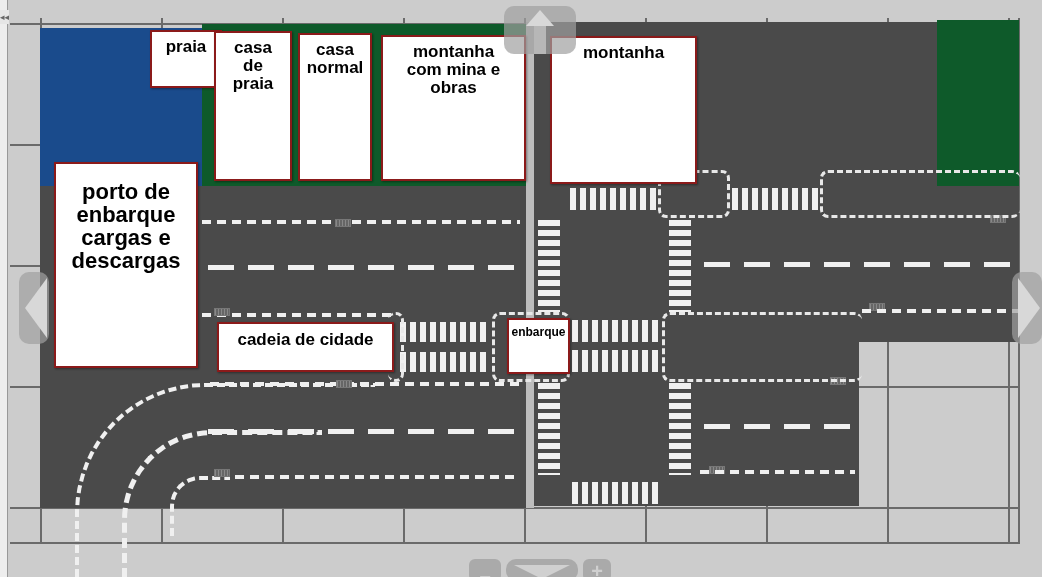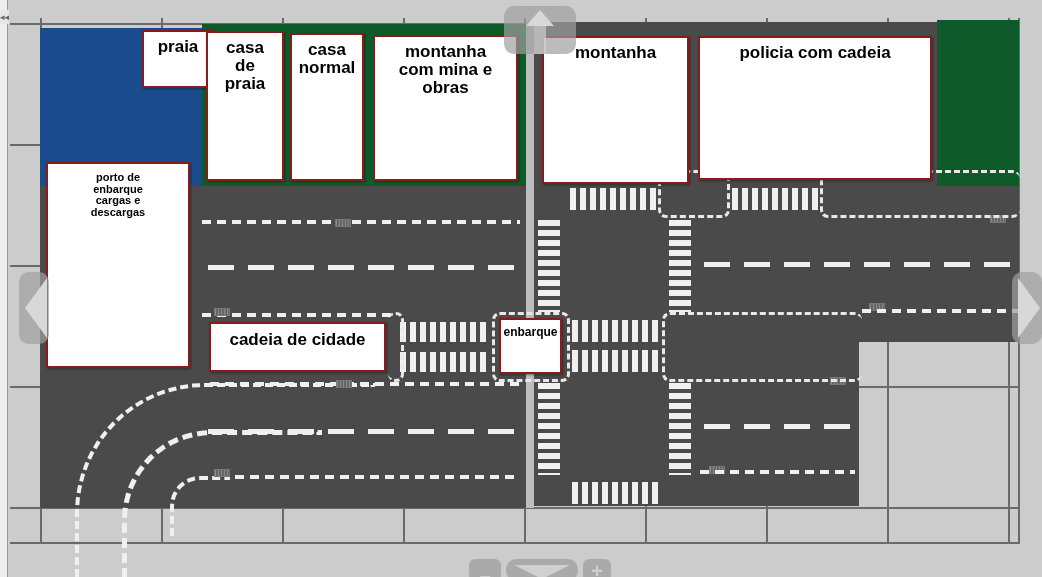--- a/index.html
+++ b/index.html
@@ -16,21 +16,21 @@
         linear-gradient(to bottom, #6a6a6a 2px, transparent 2px);
       background-size: 121px 121px;
       background-position: 30px 5px;
       border-right: 2px solid #6a6a6a; border-bottom: 2px solid #6a6a6a; }
 
     .abs { position: absolute; }
     .road { background: #4a4a4a; }
     .water { background: #1a4b8c; }
     .grass { background: #0e5a2a; }
 
-    .label-box { position: absolute; background: #ffffff; border: 2px solid #8b1a1a; color: #000; font-weight: bold; text-align: center; line-height: 1.05; box-shadow: 1px 1px 2px rgba(0,0,0,0.4); cursor: pointer; }
+    .label-box { position: absolute; background: #ffffff; border: 2px solid #8b1a1a; color: #000; font-weight: bold; text-align: center; line-height: 1.05; box-shadow: 1px 1px 2px rgba(0,0,0,0.4); cursor: pointer; margin-left: 8px; }
     .label-box span { display: block; white-space: pre-line; }
 
     .dash-h { position: absolute; height: 4px;
       background-image: linear-gradient(to right, #f0f0f0 60%, transparent 60%);
       background-size: 15px 4px; }
     .long-dash-h { position: absolute; height: 5px;
       background-image: linear-gradient(to right, #f0f0f0 65%, transparent 65%);
       background-size: 40px 5px; }
     .cross-h { position: absolute;
       background-image: linear-gradient(to right, #f0f0f0 60%, transparent 60%);
@@ -127,24 +127,21 @@
 normal</span>
   </div>
   <div class="label-box" style="left:373px;top:35px;width:145px;height:146px;font-size:17px;padding-top:6px;">
     <span>montanha
 com mina e
 obras</span>
   </div>
   <div class="label-box" style="left:542px;top:36px;width:147px;height:148px;font-size:17px;padding-top:6px;">
     <span>montanha</span>
   </div>
-  <div class="label-box" style="left:698px;top:36px;width:234px;height:144px;font-size:17px;padding-top:6px;">
-    <span>policia com cadeia</span>
-  </div>
-  <div class="label-box" style="left:46px;top:162px;width:144px;height:206px;font-size:11px;padding-top:8px;">
+  <div class="label-box" style="left:46px;top:162px;width:144px;height:206px;font-size:22px;padding-top:16px;">
     <span>porto de
 enbarque
 cargas e
 descargas</span>
   </div>
   <div class="label-box" style="left:209px;top:322px;width:177px;height:50px;font-size:17px;padding-top:7px;">
     <span>cadeia de cidade</span>
   </div>
   <div class="label-box" style="left:499px;top:318px;width:63px;height:56px;font-size:12px;padding-top:6px;">
     <span>enbarque</span>

